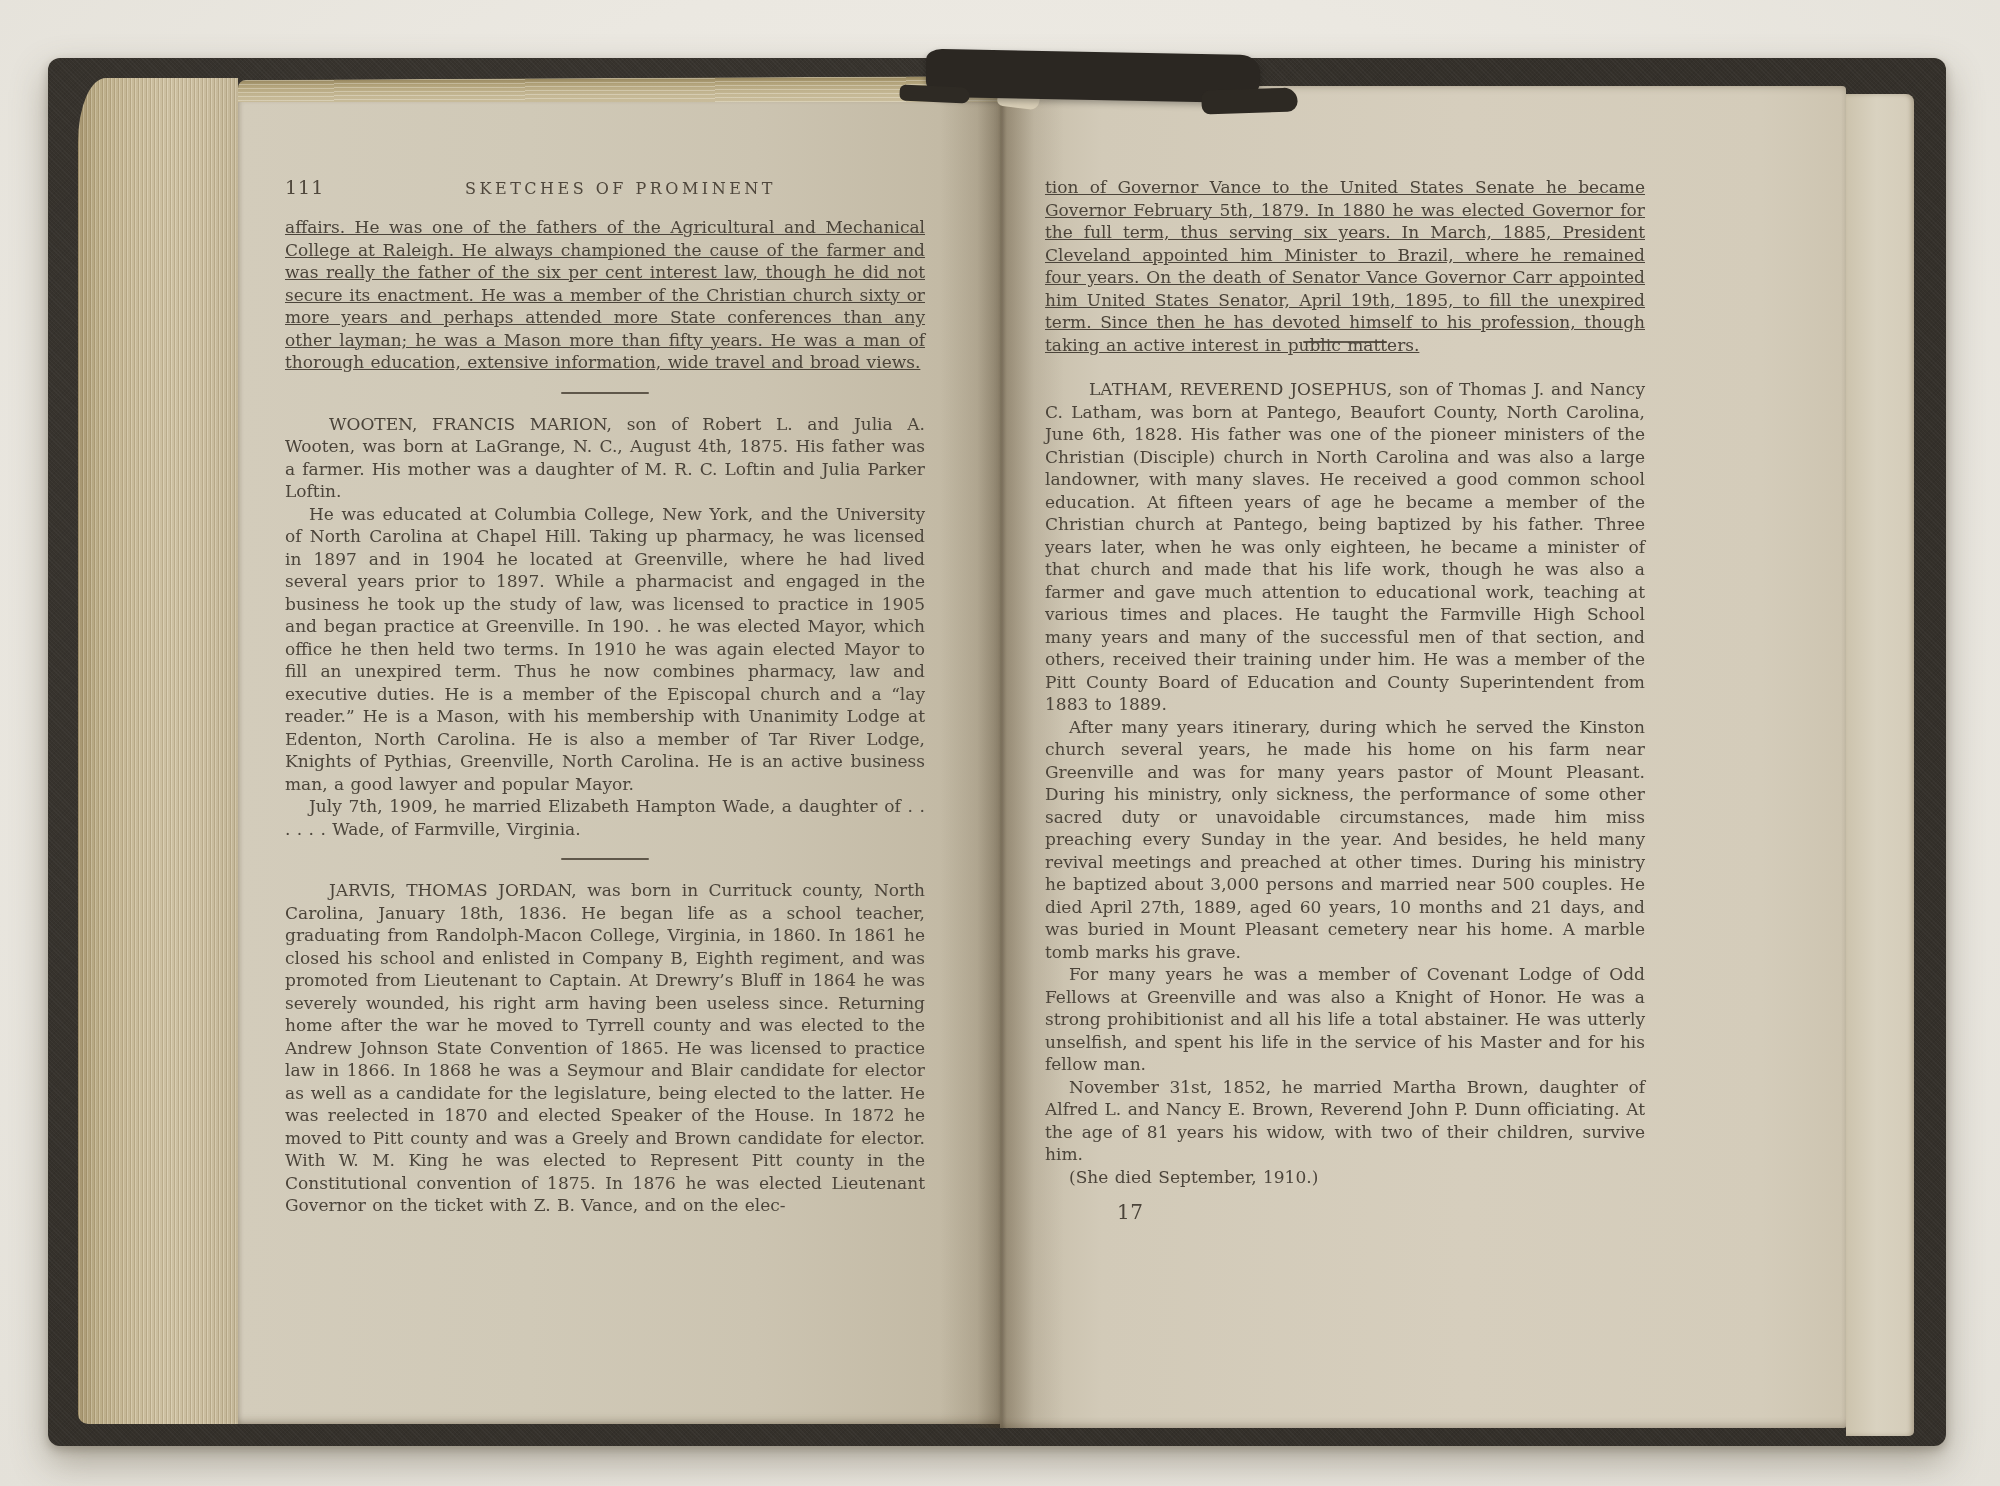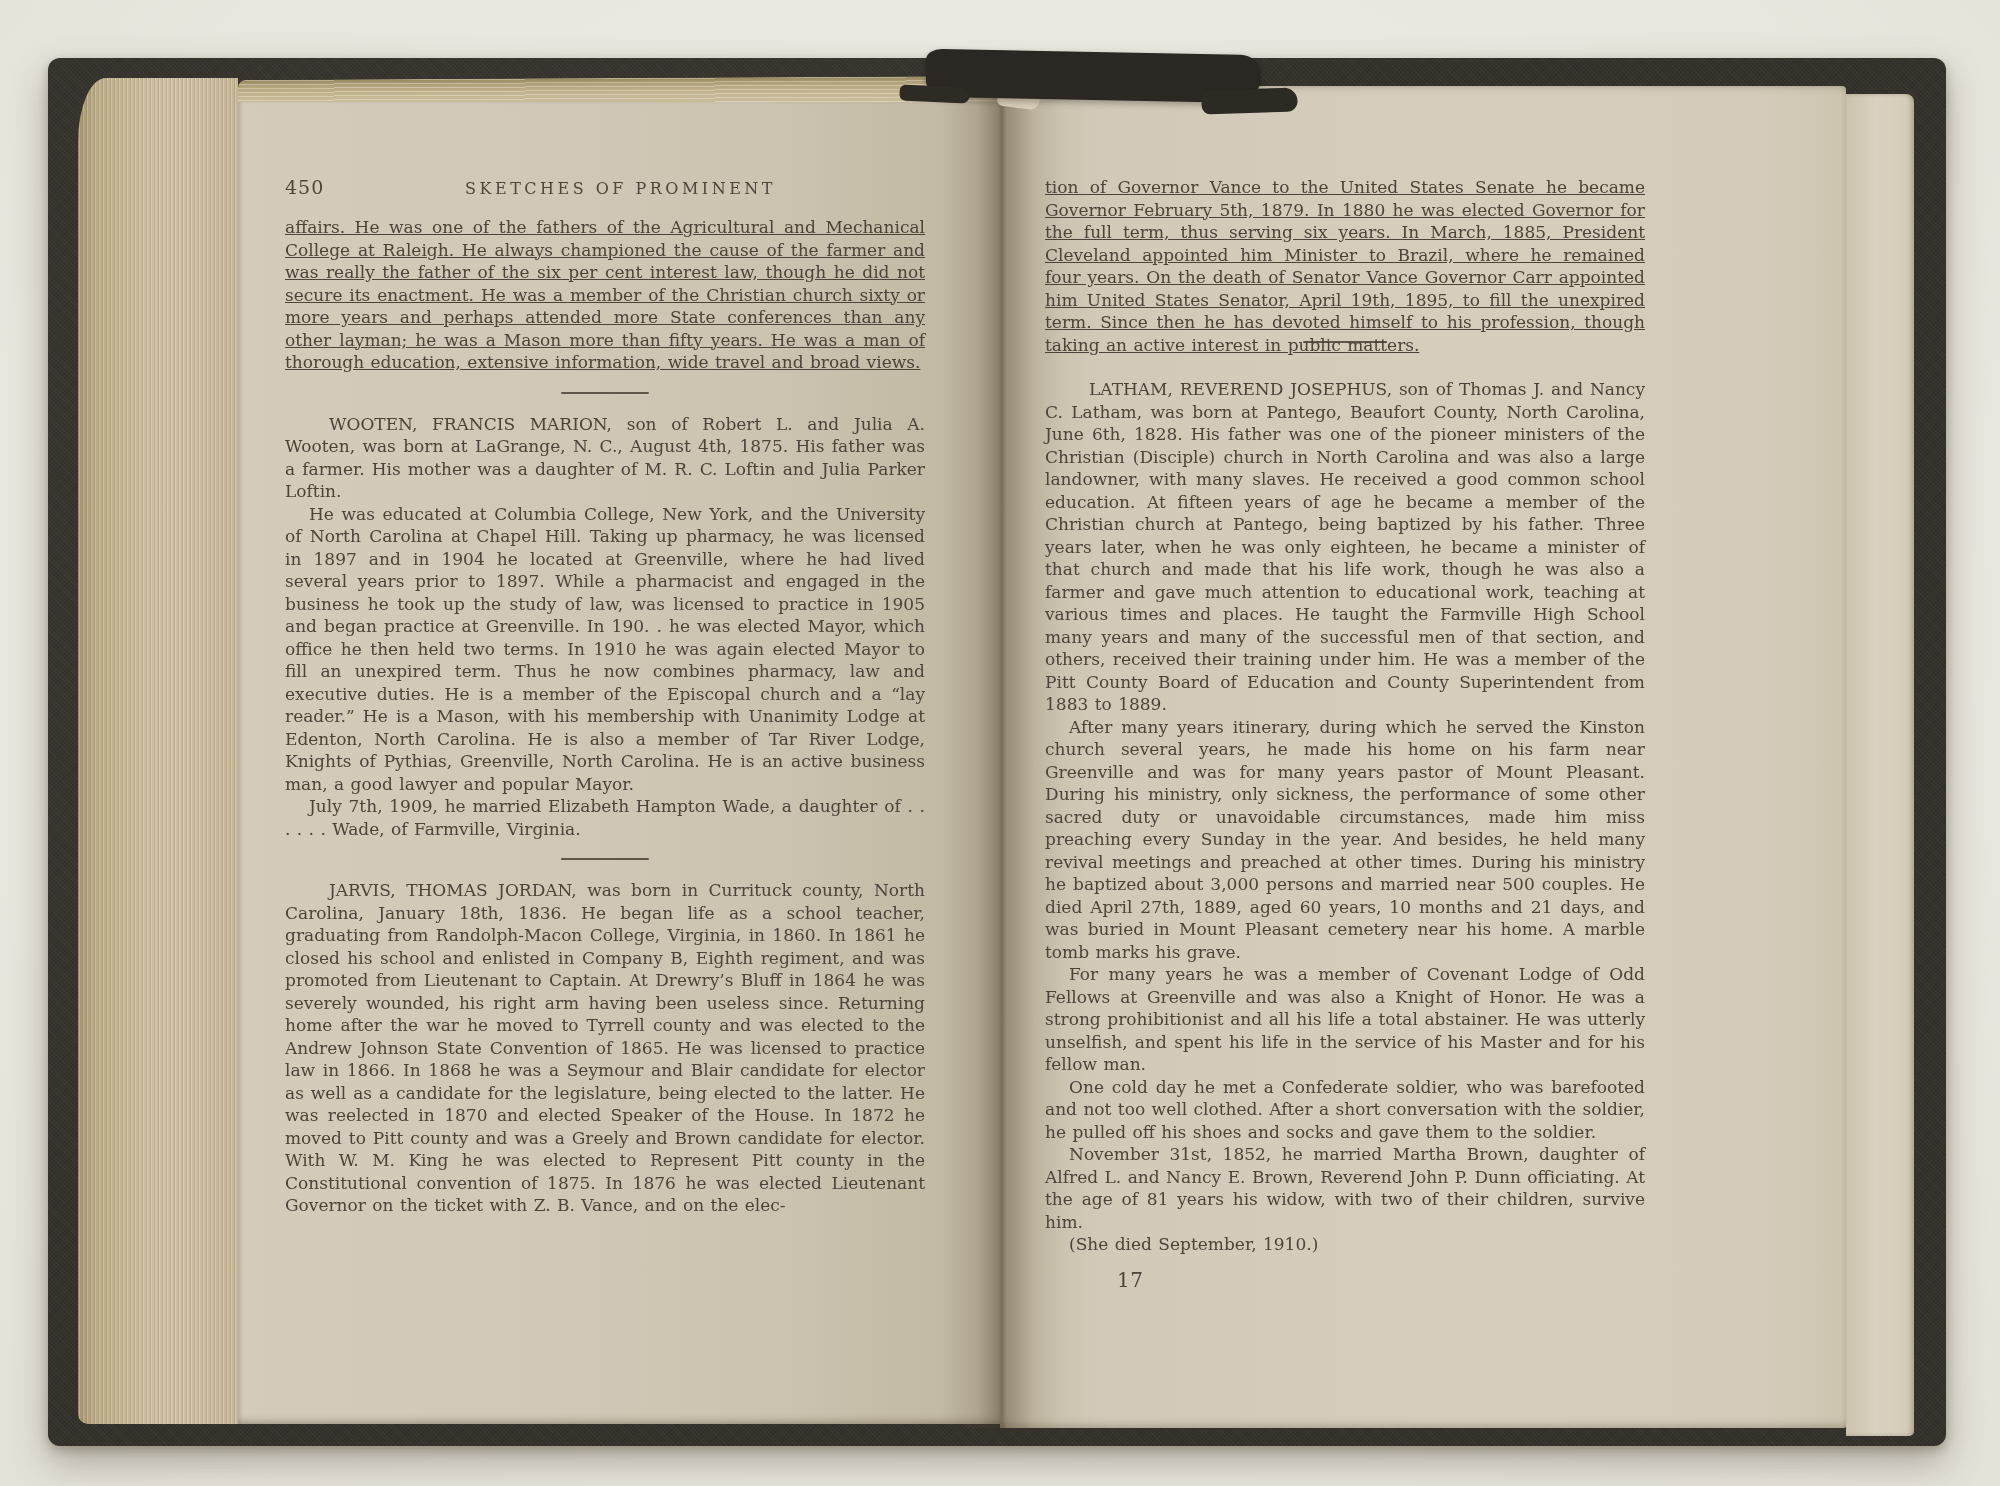--- a/index.html
+++ b/index.html
@@ -108,36 +108,35 @@
   <div class="page-top-band"></div>
   <div class="page-left"></div>
   <div class="page-right"></div>
   <div class="under-sliver"></div>
   <div class="gutter-shadow"></div>
   <div class="spine-chip"></div>
   <div class="spine-head"></div>
 
   <div class="textblock left">
     <div class="running-head">
-      <span class="pageno">450</span>
+      <span class="pageno">111</span>
       <span class="title">SKETCHES OF PROMINENT</span>
     </div>
     <p class="flush">affairs.  He was one of the fathers of the Agricultural and Mechanical College at Raleigh.  He always championed the cause of the farmer and was really the father of the six per cent interest law, though he did not secure its enactment.  He was a member of the Christian church sixty or more years and perhaps attended more State conferences than any other layman; he was a Mason more than fifty years.  He was a man of thorough education, extensive information, wide travel and broad views.</p>
     <div class="divider"></div>
     <p class="entry">WOOTEN, FRANCIS MARION, son of Robert L. and Julia A. Wooten, was born at LaGrange, N. C., August 4th, 1875.  His father was a farmer.  His mother was a daughter of M. R. C. Loftin and Julia Parker Loftin.</p>
     <p class="ind">He was educated at Columbia College, New York, and the University of North Carolina at Chapel Hill.  Taking up pharmacy, he was licensed in 1897 and in 1904 he located at Greenville, where he had lived several years prior to 1897.  While a pharmacist and engaged in the business he took up the study of law, was licensed to practice in 1905 and began practice at Greenville.  In 190. . he was elected Mayor, which office he then held two terms.  In 1910 he was again elected Mayor to fill an unexpired term.  Thus he now combines pharmacy, law and executive duties.  He is a member of the Episcopal church and a “lay reader.”  He is a Mason, with his membership with Unanimity Lodge at Edenton, North Carolina.  He is also a member of Tar River Lodge, Knights of Pythias, Greenville, North Carolina.  He is an active business man, a good lawyer and popular Mayor.</p>
     <p class="ind">July 7th, 1909, he married Elizabeth Hampton Wade, a daughter of . . . . . . Wade, of Farmville, Virginia.</p>
     <div class="divider"></div>
     <p class="entry">JARVIS, THOMAS JORDAN, was born in Currituck county, North Carolina, January 18th, 1836.  He began life as a school teacher, graduating from Randolph-Macon College, Virginia, in 1860.  In 1861 he closed his school and enlisted in Company B, Eighth regiment, and was promoted from Lieutenant to Captain.  At Drewry’s Bluff in 1864 he was severely wounded, his right arm having been useless since.  Returning home after the war he moved to Tyrrell county and was elected to the Andrew Johnson State Convention of 1865.  He was licensed to practice law in 1866.  In 1868 he was a Seymour and Blair candidate for elector as well as a candidate for the legislature, being elected to the latter.  He was reelected in 1870 and elected Speaker of the House.  In 1872 he moved to Pitt county and was a Greely and Brown candidate for elector.  With W. M. King he was elected to Represent Pitt county in the Constitutional convention of 1875.  In 1876 he was elected Lieutenant Governor on the ticket with Z. B. Vance, and on the elec-</p>
   </div>
 
   <div class="textblock right">
     <p class="flush">tion of Governor Vance to the United States Senate he became Governor February 5th, 1879.  In 1880 he was elected Governor for the full term, thus serving six years.  In March, 1885, President Cleveland appointed him Minister to Brazil, where he remained four years.  On the death of Senator Vance Governor Carr appointed him United States Senator, April 19th, 1895, to fill the unexpired term.  Since then he has devoted himself to his profession, though taking an active interest in public matters.</p>
     <div class="divider inline"></div>
     <p class="entry">LATHAM, REVEREND JOSEPHUS, son of Thomas J. and Nancy C. Latham, was born at Pantego, Beaufort County, North Carolina, June 6th, 1828.  His father was one of the pioneer ministers of the Christian (Disciple) church in North Carolina and was also a large landowner, with many slaves.  He received a good common school education.  At fifteen years of age he became a member of the Christian church at Pantego, being baptized by his father.  Three years later, when he was only eighteen, he became a minister of that church and made that his life work, though he was also a farmer and gave much attention to educational work, teaching at various times and places.  He taught the Farmville High School many years and many of the successful men of that section, and others, received their training under him.  He was a member of the Pitt County Board of Education and County Superintendent from 1883 to 1889.</p>
     <p class="ind">After many years itinerary, during which he served the Kinston church several years, he made his home on his farm near Greenville and was for many years pastor of Mount Pleasant.  During his ministry, only sickness, the performance of some other sacred duty or unavoidable circumstances, made him miss preaching every Sunday in the year.  And besides, he held many revival meetings and preached at other times.  During his ministry he baptized about 3,000 persons and married near 500 couples.  He died April 27th, 1889, aged 60 years, 10 months and 21 days, and was buried in Mount Pleasant cemetery near his home.  A marble tomb marks his grave.</p>
     <p class="ind">For many years he was a member of Covenant Lodge of Odd Fellows at Greenville and was also a Knight of Honor.  He was a strong prohibitionist and all his life a total abstainer.  He was utterly unselfish, and spent his life in the service of his Master and for his fellow man.</p>
-    <p class="ind">One cold day he met a Confederate soldier, who was barefooted and not too well clothed.  After a short conversation with the soldier, he pulled off his shoes and socks and gave them to the soldier.</p>
     <p class="ind">November 31st, 1852, he married Martha Brown, daughter of Alfred L. and Nancy E. Brown, Reverend John P. Dunn officiating.  At the age of 81 years his widow, with two of their children, survive him.</p>
     <p class="ind">(She died September, 1910.)</p>
     <div class="signature">17</div>
   </div>
 </div>
 
 </body></html>

